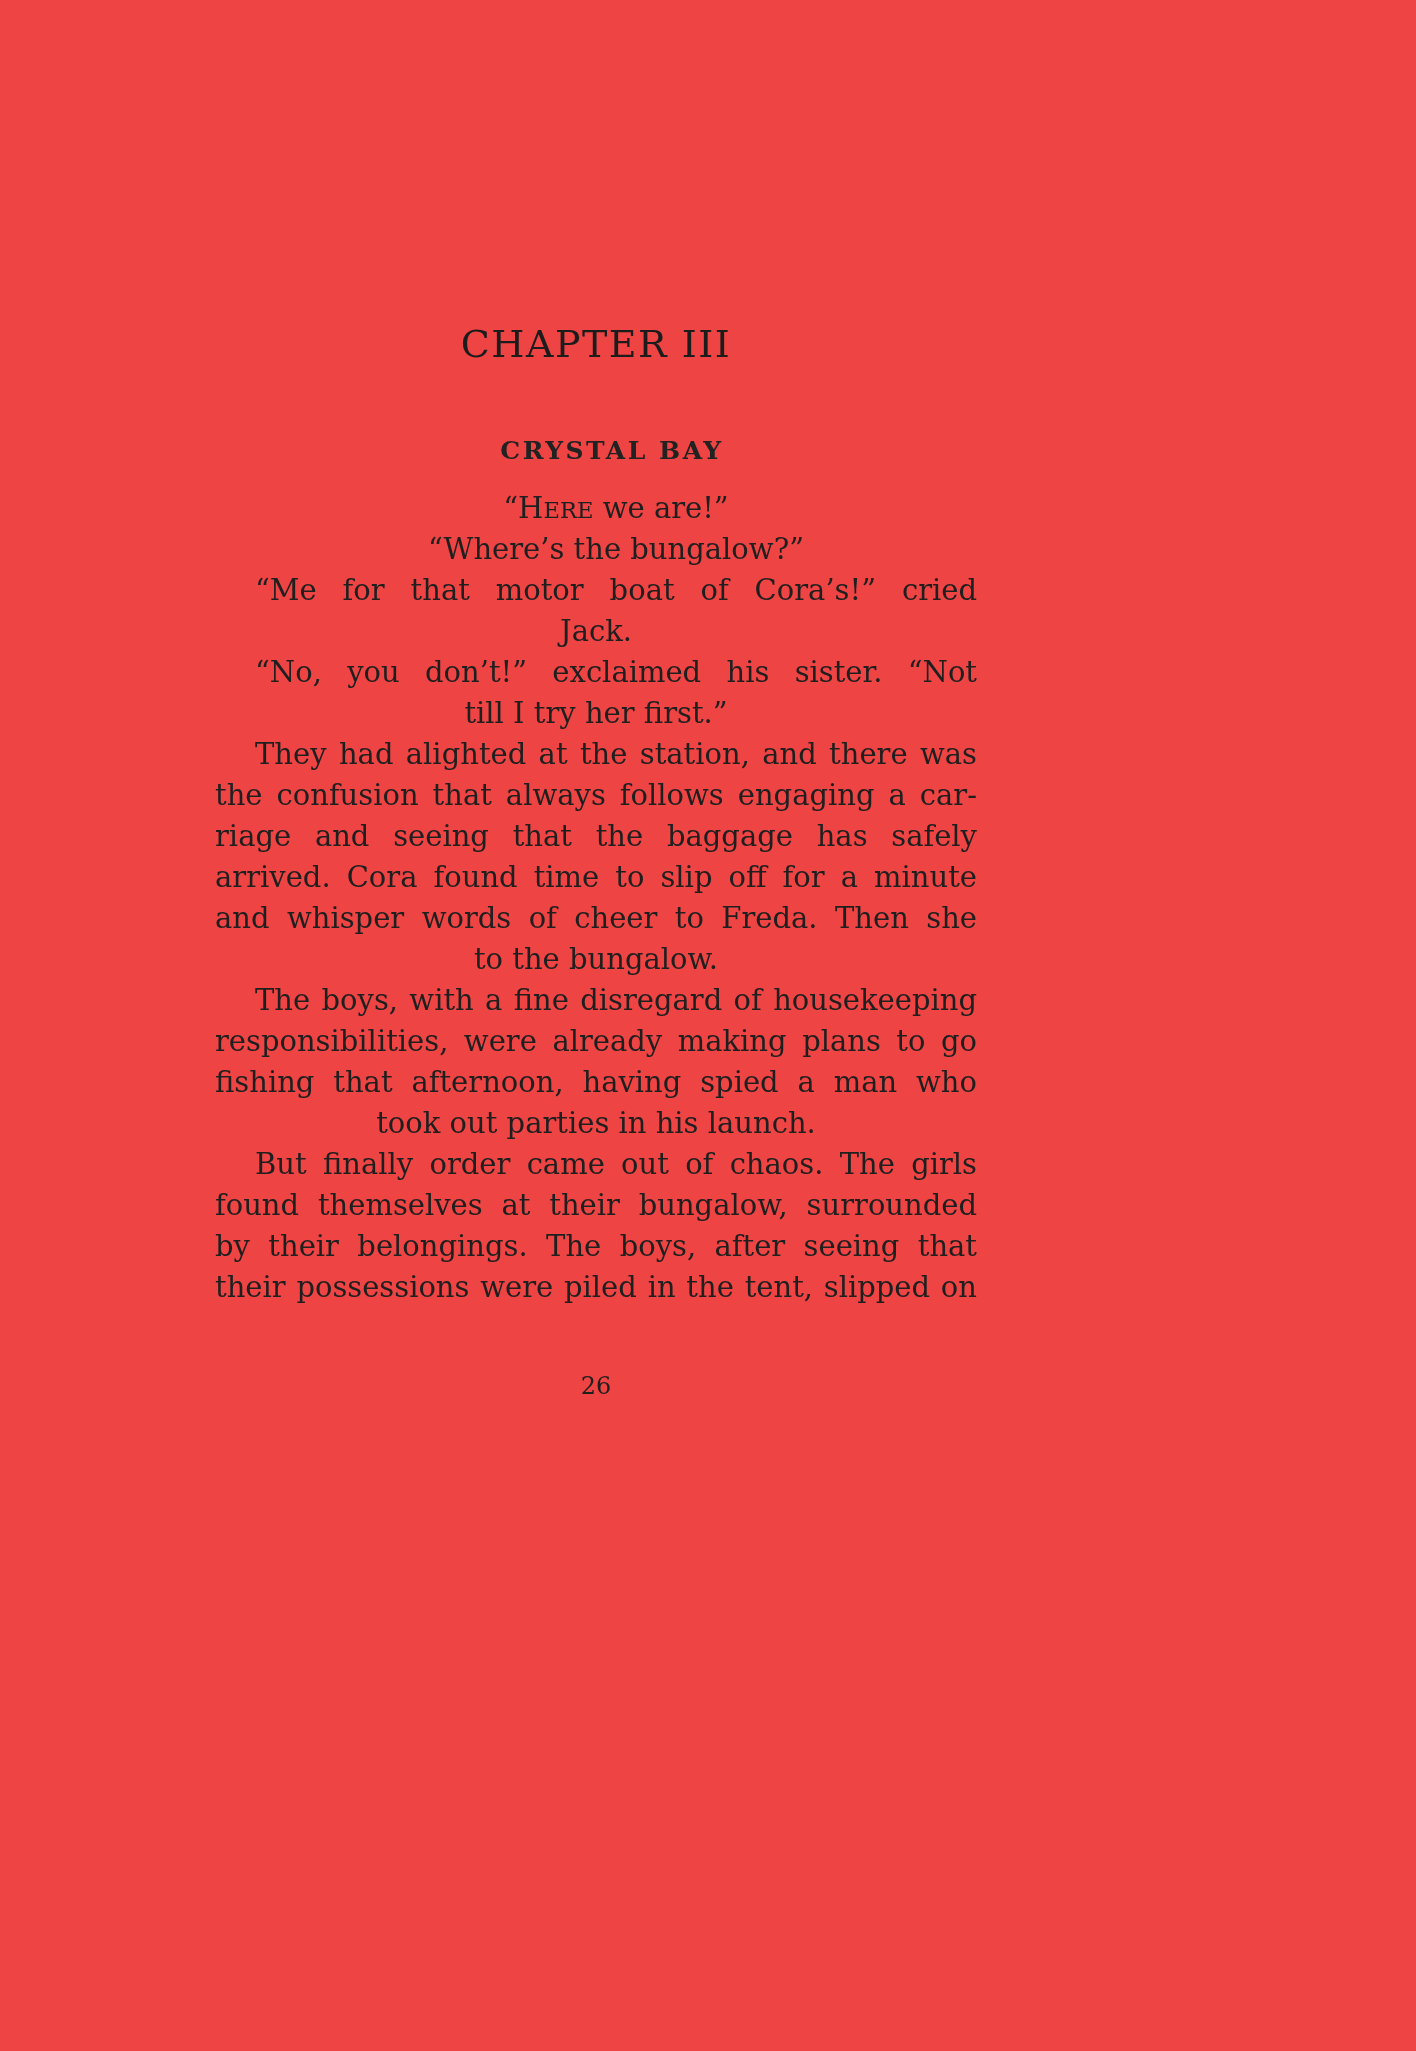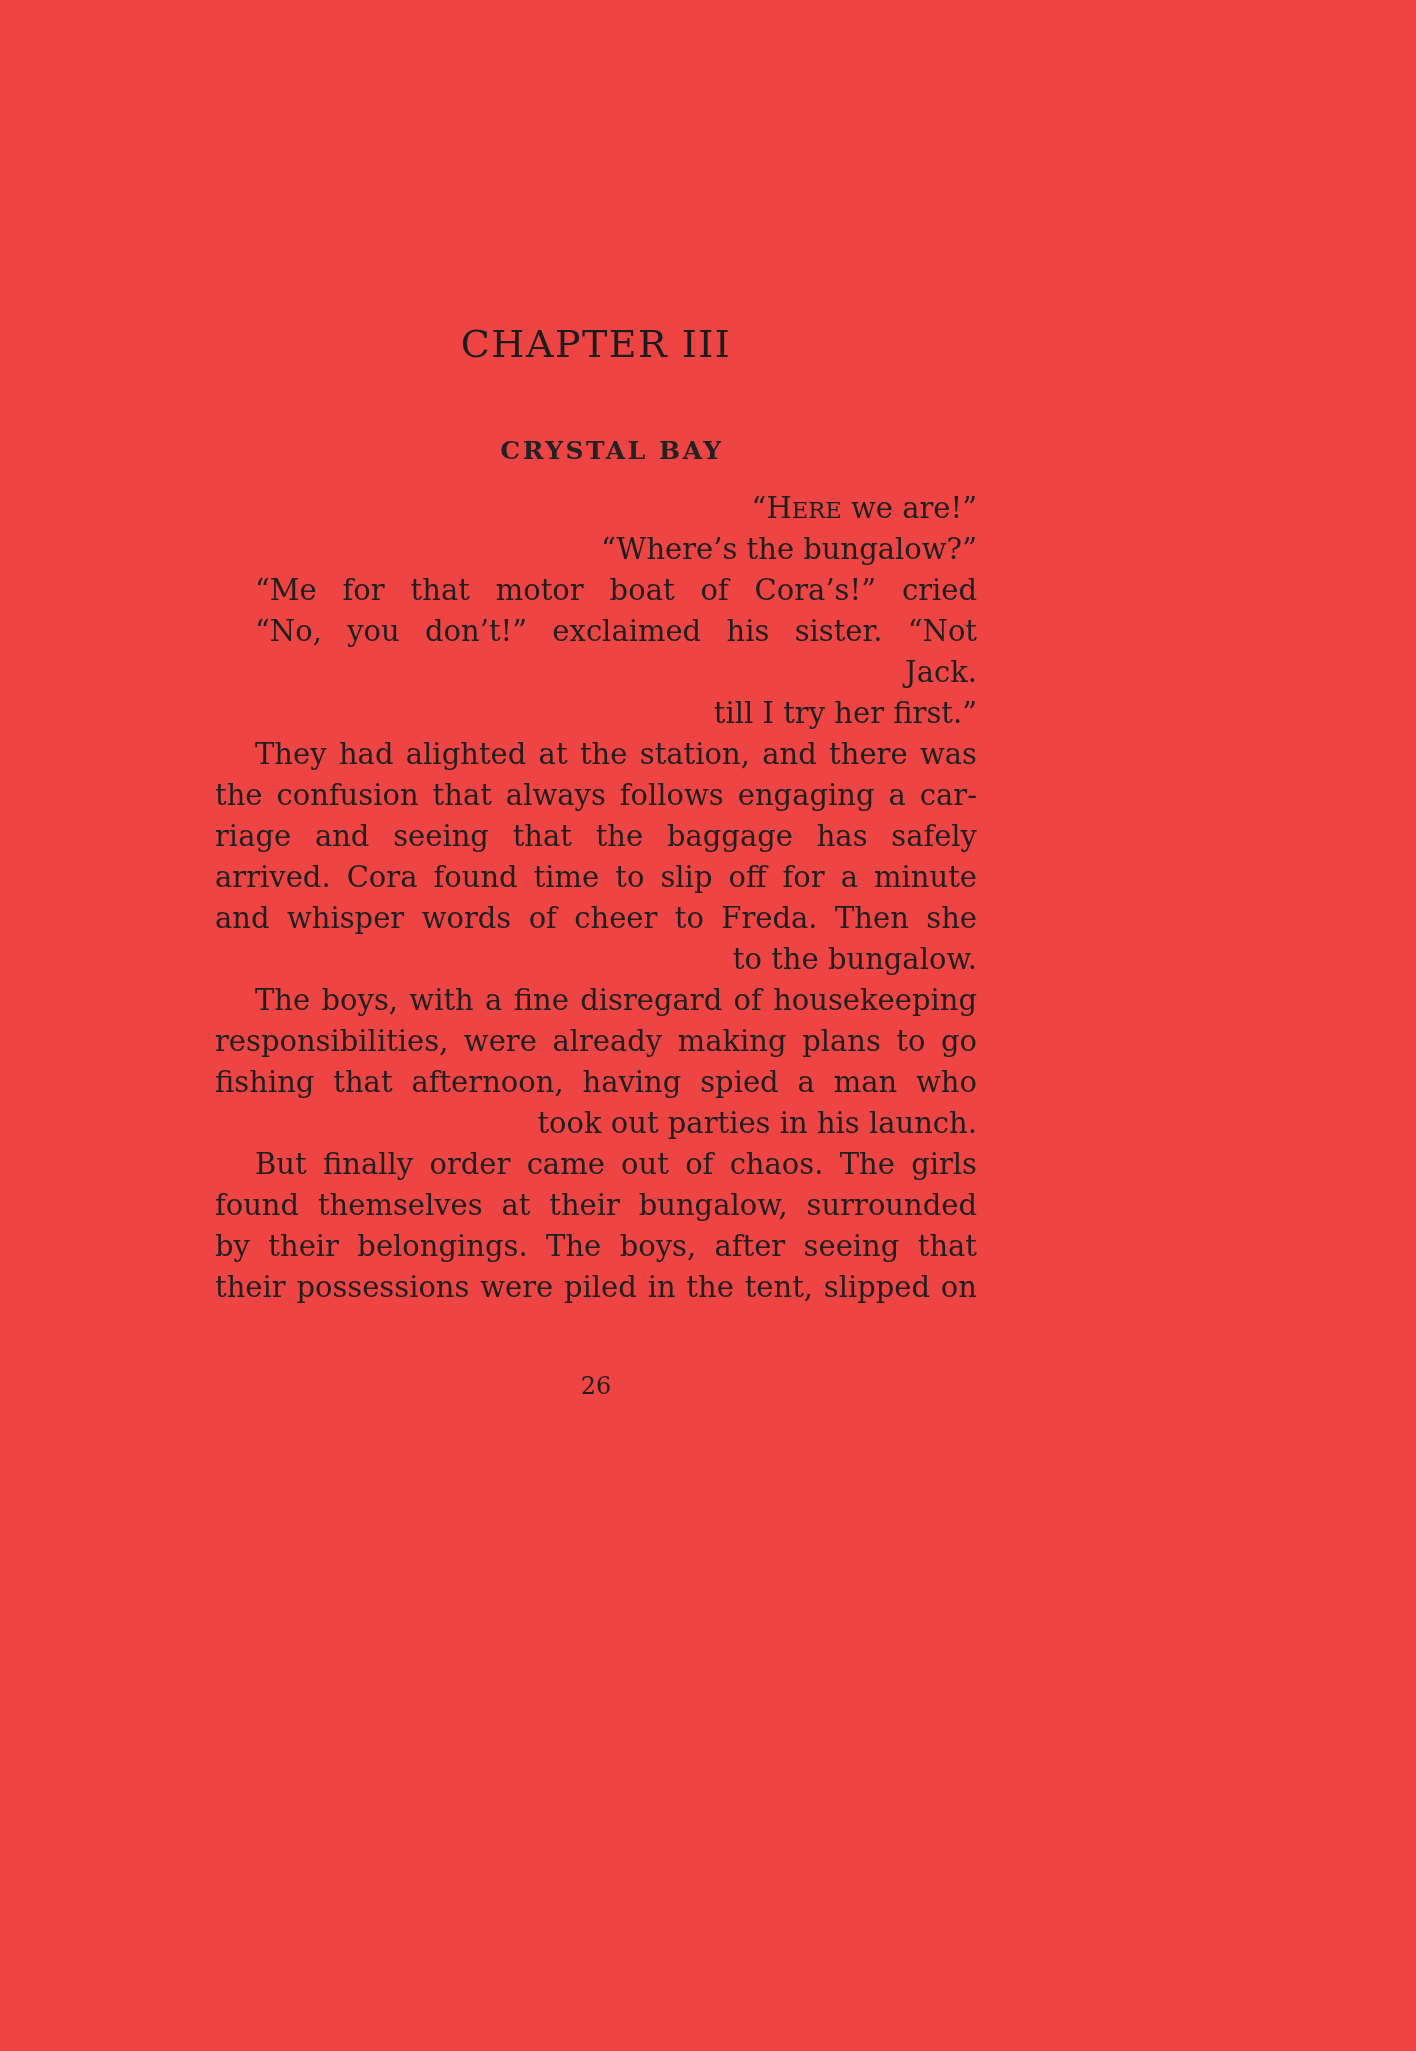--- a/index.html
+++ b/index.html
@@ -45,21 +45,21 @@
     position: absolute;
     left: 215px;
     top: 488px;
     width: 762px;
     font-size: 29px;
   }
   .line {
     line-height: 41px;
     height: 41px;
     overflow: hidden;
-    text-align: right;
+    text-align: center;
     white-space: normal;
   }
   .line.justify {
     text-align: justify;
     text-align-last: justify;
   }
   .line.indent {
     text-indent: 40px;
   }
   .smallcaps {
@@ -78,22 +78,22 @@
 </head>
 <body>
 
 <div class="scan-page">
   <h1 class="chapter-title">CHAPTER III</h1>
   <h2 class="section-title">CRYSTAL BAY</h2>
   <div class="body-text" id="paragraphs">
       <div class="line indent"><span>“H</span><span class="smallcaps">ERE</span><span> we are!”</span></div>
       <div class="line indent">“Where’s the bungalow?”</div>
       <div class="line indent justify">“Me for that motor boat of Cora’s!” cried</div>
+      <div class="line">Jack.</div>
       <div class="line indent justify">“No, you don’t!” exclaimed his sister.  “Not</div>
-      <div class="line">Jack.</div>
       <div class="line">till I try her first.”</div>
       <div class="line indent justify">They had alighted at the station, and there was</div>
       <div class="line justify">the confusion that always follows engaging a car-</div>
       <div class="line justify">riage and seeing that the baggage has safely</div>
       <div class="line justify">arrived.  Cora found time to slip off for a minute</div>
       <div class="line justify">and whisper words of cheer to Freda.  Then she</div>
       <div class="line">to the bungalow.</div>
       <div class="line indent justify">The boys, with a fine disregard of housekeeping</div>
       <div class="line justify">responsibilities, were already making plans to go</div>
       <div class="line justify">fishing that afternoon, having spied a man who</div>

